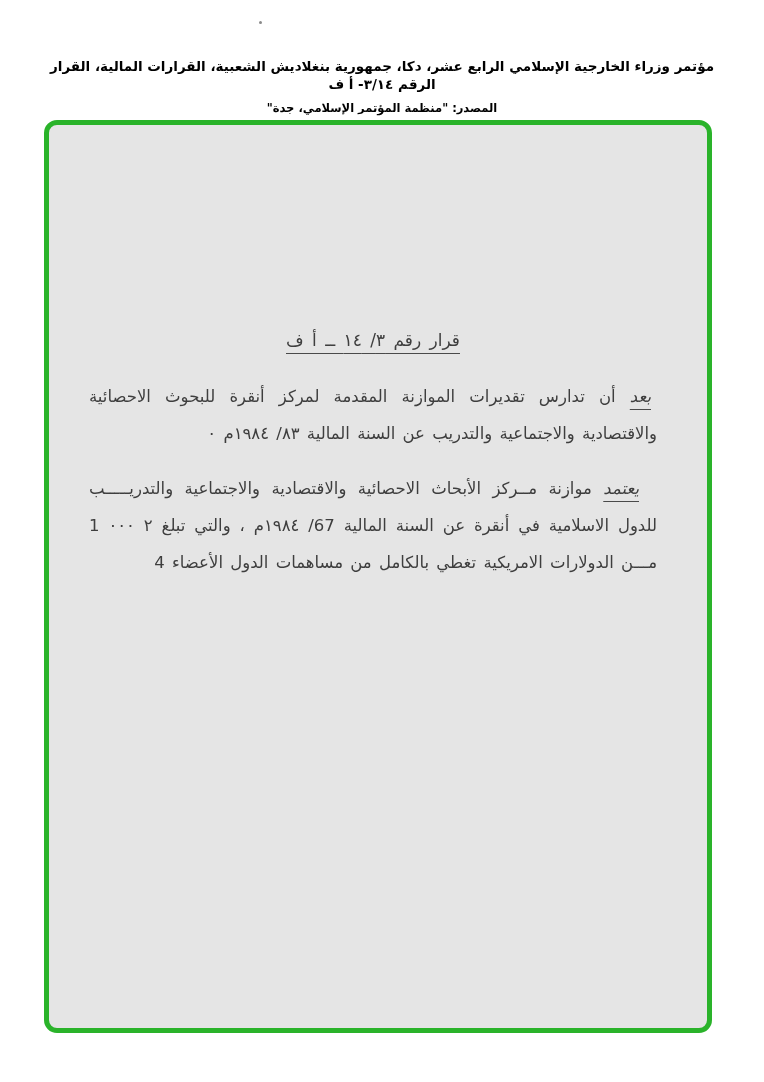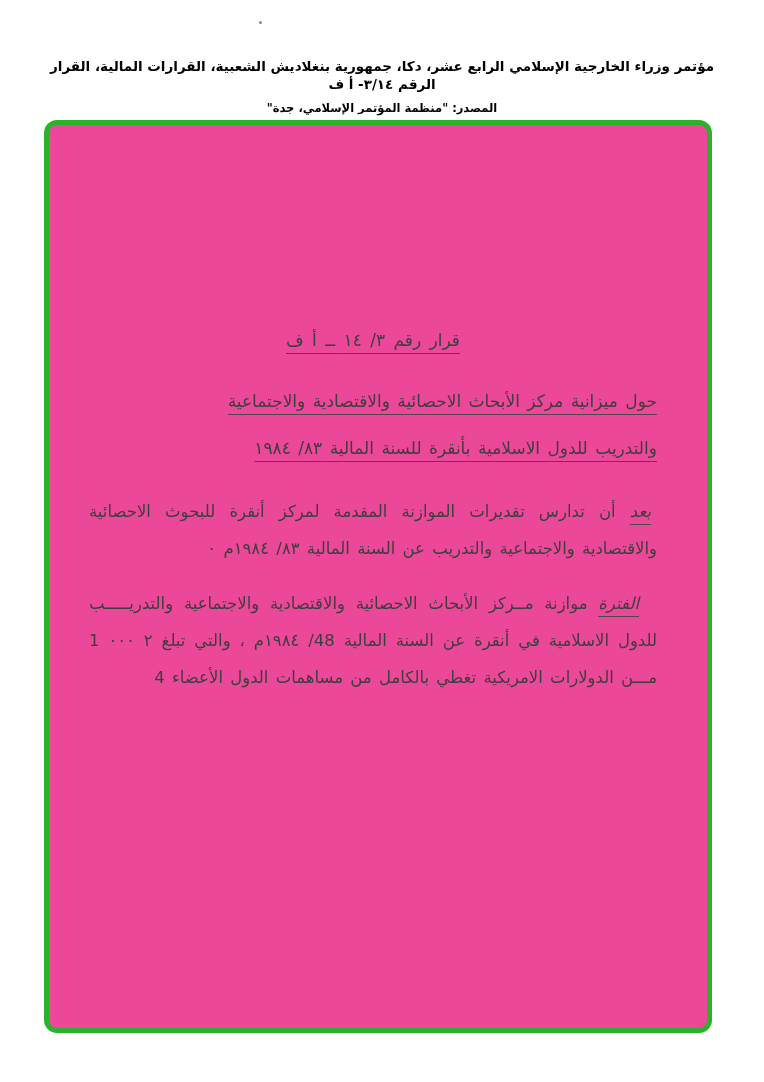--- a/index.html
+++ b/index.html
@@ -28,21 +28,21 @@
   .src-header .h2 {
     font-size: 11.5px; font-weight: bold; margin-top: 8px;
   }
 
   .frame {
     position: absolute; left: 44px; top: 112px;
     width: 668px; height: 913px;
     box-sizing: border-box;
     border: 5px solid #2ab32a;
     border-radius: 13px;
-    background: #ec4899;
+    background: #e5e5e5;
   }
 
   .doc {
     position: absolute; top: 205px; left: 40px; right: 50px;
     direction: rtl;
     color: #3e3e3e;
     -webkit-font-smoothing: antialiased;
   }
 
   .u {
@@ -91,26 +91,22 @@
   <header class="src-header">
     <div class="h1">مؤتمر وزراء الخارجية الإسلامي الرابع عشر، دكا، جمهورية بنغلاديش الشعبية، القرارات المالية، القرار الرقم ٣/١٤- أ ف</div>
     <div class="h2">المصدر:  "منظمة المؤتمر الإسلامي، جدة"</div>
   </header>
 
   <div class="frame">
     <div class="doc" dir="rtl">
 
       <div class="title u">قرار رقم ٣/ ١٤ ــ أ ف</div>
 
-      <div class="subtitle">
-        <div class="u">حول ميزانية مركز الأبحاث الاحصائية والاقتصادية والاجتماعية</div>
-        <div class="u">والتدريب للدول الاسلامية بأنقرة للسنة المالية ٨٣/ ١٩٨٤</div>
-      </div>
 
 
       <p class="para p2"><span class="lead u">بعد</span><span> أن تدارس تقديرات الموازنة المقدمة لمركز أنقرة للبحوث الاحصائية والاقتصادية والاجتماعية والتدريب عن السنة المالية ٨٣/ ١٩٨٤م ٠</span></p>
 
-      <p class="para p3"><span class="lead u">الفترة</span><span> موازنة مــركز الأبحاث الاحصائية والاقتصادية والاجتماعية والتدريـــــب للدول الاسلامية في أنقرة عن السنة المالية 48/ ١٩٨٤م ، والتي تبلغ </span><span class="num">1 ٠٠٠ ٢</span><span> مـــن الدولارات الامريكية تغطي بالكامل من مساهمات الدول الأعضاء 4</span></p>
+      <p class="para p3"><span class="lead u">يعتمد</span><span> موازنة مــركز الأبحاث الاحصائية والاقتصادية والاجتماعية والتدريـــــب للدول الاسلامية في أنقرة عن السنة المالية 67/ ١٩٨٤م ، والتي تبلغ </span><span class="num">1 ٠٠٠ ٢</span><span> مـــن الدولارات الامريكية تغطي بالكامل من مساهمات الدول الأعضاء 4</span></p>
 
     </div>
   </div>
 
 </div>
 
 </body></html>

